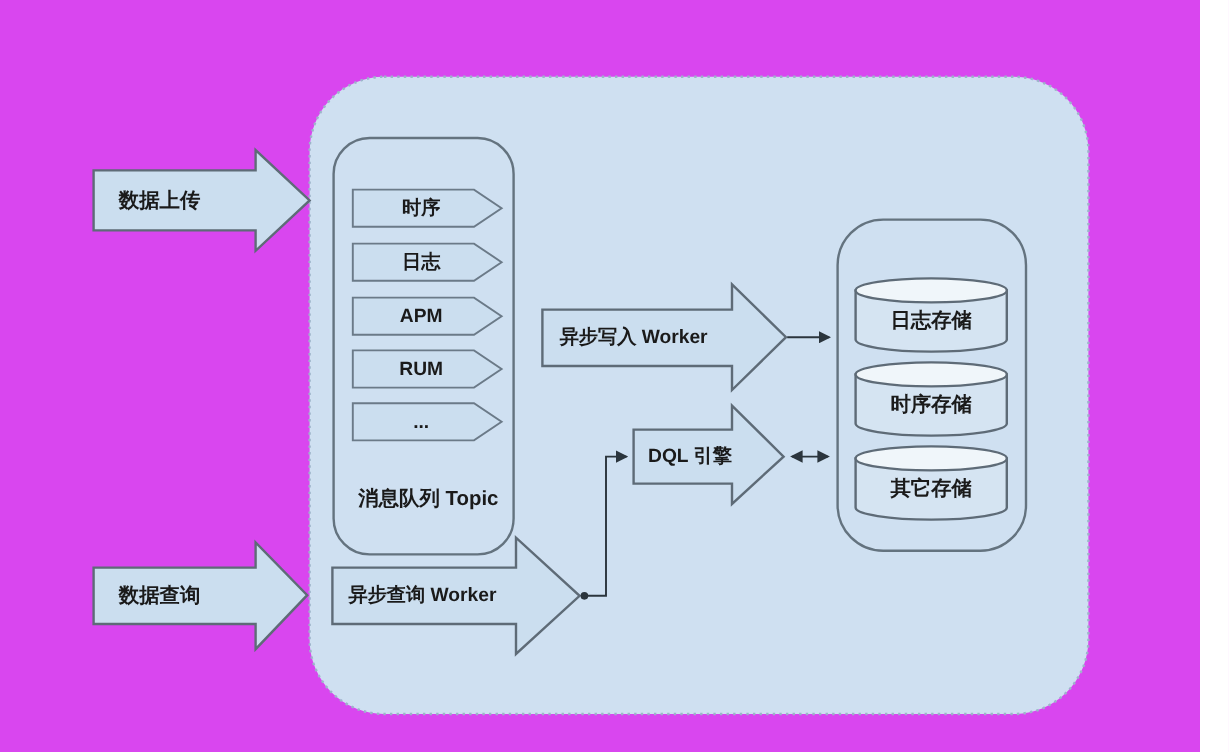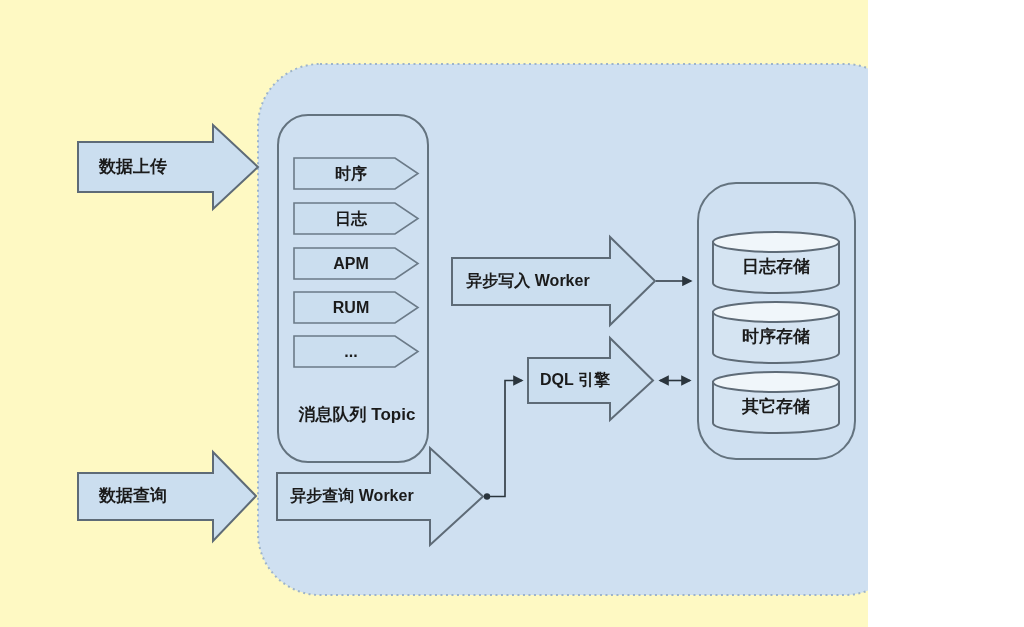--- a/index.html
+++ b/index.html
@@ -1,16 +1,16 @@
 <!DOCTYPE html>
 <html><head>
 <meta charset="utf-8">
 <style>
   html,body{margin:0;padding:0;background:#ffffff;}
-  .canvas{position:relative;width:868px;height:627px;background:#fef9c3;overflow:hidden;
+  .canvas{position:relative;width:1000px;height:627px;background:#d946ef;overflow:hidden;
           font-family:"Liberation Sans","DejaVu Sans",sans-serif;}
   svg{display:block;}
   text{fill:#1a1a1a;font-family:"Liberation Sans","DejaVu Sans",sans-serif;}
   .lbl{font-weight:bold;}
 </style>
 </head>
 <body>
 
 <div class="canvas">
 <svg width="1024" height="627" viewBox="0 0 1024 627">

